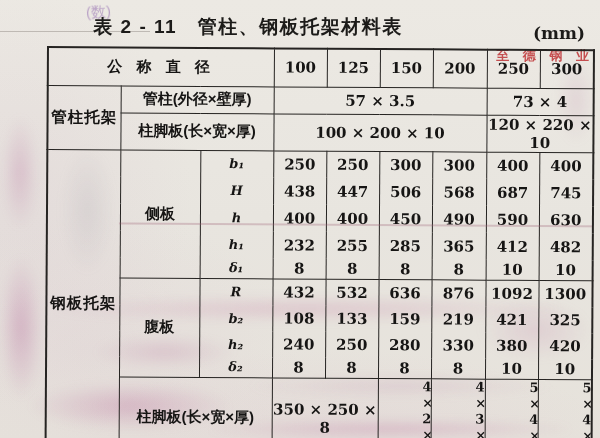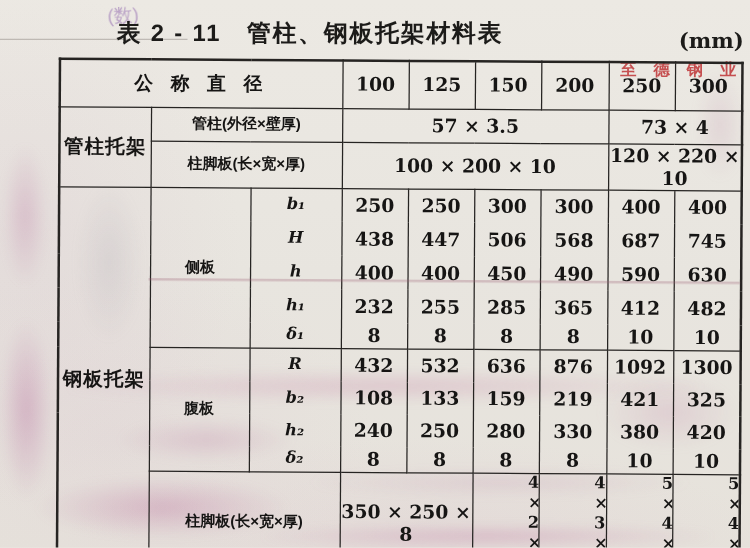--- a/index.html
+++ b/index.html
@@ -17,21 +17,21 @@
   }
 
   
   .title {
     position: absolute; top: 14px; left: 0; width: 496px;
     text-align: center;
     font-size: 19px; font-weight: bold; color: #1c1b19;
     letter-spacing: 1.5px;
   }
   .unit {
-    position: absolute; top: 23px; right: 5px;
+    position: absolute; top: 23px; right: 15px;
     font-family: "DejaVu Serif", "Liberation Serif", serif;
     font-size: 17px; font-weight: bold; color: #1c1b19;
   }
   .watermark {
     position: absolute; top: 1px; right: 6px;
     text-align: center; line-height: 1.15;
     filter: blur(0.3px); opacity: 0.88;
   }
   .watermark .company {
     color: #c03a3c; font-size: 13px; font-weight: bold; letter-spacing: 5px; margin-top: 48px;
@@ -59,21 +59,21 @@
     width: 100%; height: 100%;
     border: 2.2px solid #262422;
   }
   td {
     border: 1.7px solid #262422; border-top: none;
     padding: 0; text-align: center; vertical-align: middle;
     color: #161514; overflow: hidden;
   }
   td.open { border-bottom: none; }
   .group { font-size: 15.5px; font-weight: bold; letter-spacing: 1px; }
-  .label { font-size: 12px; font-weight: bold; }
+  .label { font-size: 15px; font-weight: bold; }
   .hdrlabel { font-size: 15px; font-weight: bold; letter-spacing: 5px; }
   .num {
     font-family: "DejaVu Serif", "Liberation Serif", serif;
     font-size: 15px; font-weight: bold;
   }
   .param {
     font-family: "DejaVu Serif", "Liberation Serif", serif;
     font-style: italic; font-size: 13px; font-weight: bold; text-align: center;
   }
   .multi { white-space: pre-line; font-size: 13px; line-height: 16px; padding-left: 44px; }

